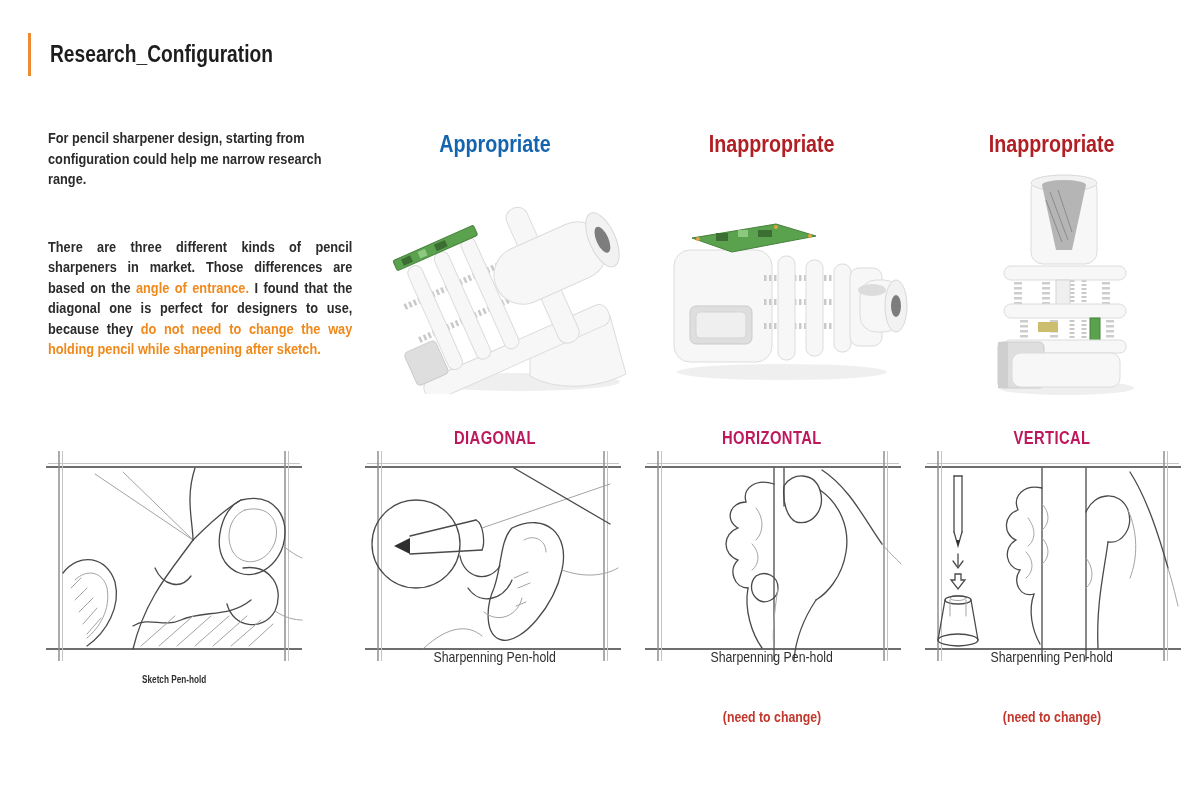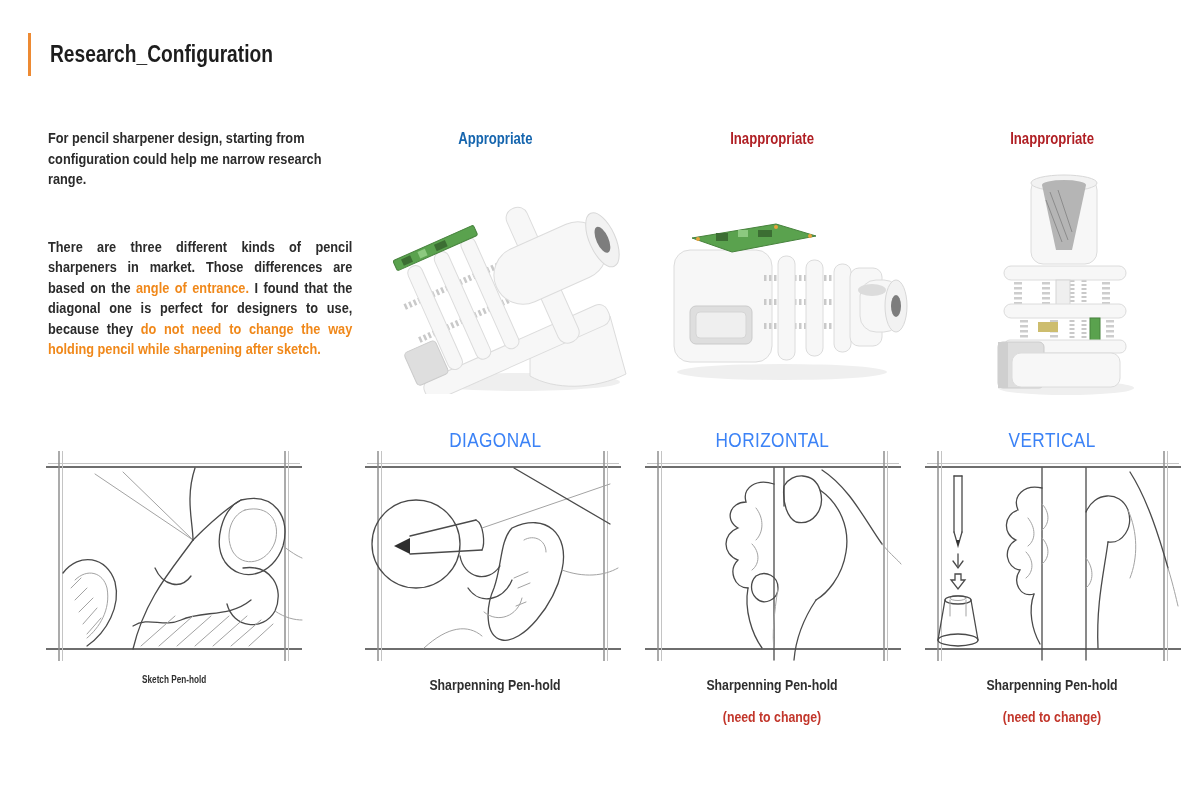--- a/index.html
+++ b/index.html
@@ -11,25 +11,25 @@
   .title{
     position:absolute;left:50px;top:40px;margin:0;font-size:24px;font-weight:700;color:#1d1d1d;
     transform:scaleX(0.8);transform-origin:left center;white-space:nowrap;letter-spacing:0px;
   }
   .intro{position:absolute;left:48px;top:128px;width:358px;transform:scaleX(0.85);transform-origin:top left;}
   .para{margin:0;font-size:15px;line-height:20.5px;font-weight:700;text-align:left;color:#2b2b2b;}
   .para2{margin-top:47px;text-align:justify;}
   .hl{color:#F0881A;}
   .colwrap{position:absolute;width:230px;text-align:center;}
   .c1{left:380px;} .c2{left:657px;} .c3{left:937px;}
-  .verdict{top:130px;font-size:16px;font-weight:700;}
+  .verdict{top:130px;font-size:24px;font-weight:700;}
   .v-blue{color:#1565AE;} .v-red{color:#B01F24;}
   .cond{display:inline-block;transform:scaleX(0.82);transform-origin:center;white-space:nowrap;}
-  .orient{top:428px;font-size:21px;font-weight:400;color:#3b82f6;letter-spacing:0.5px;}
-  .caption{top:676px;font-size:15px;font-weight:700;color:#2f2f2f;}
+  .orient{top:428px;font-size:18px;font-weight:700;color:#be185d;letter-spacing:0.5px;}
+  .caption{top:648px;font-size:15px;font-weight:400;color:#2f2f2f;}
   .sketchcap{position:absolute;left:45px;top:674px;width:258px;text-align:center;font-size:10px;font-weight:700;color:#2f2f2f;}
   .note{top:708px;font-size:15px;font-weight:700;}
   .n-blue{color:#1565AE;} .n-red{color:#C2362B;}
   .render{position:absolute;}
   .r1{left:392px;top:198px;} .r2{left:664px;top:206px;} .r3{left:984px;top:170px;}
   .sketch{position:absolute;top:448px;width:258px;height:222px;}
   .s1{left:45px;} .s2{left:364px;} .s3{left:644px;} .s4{left:924px;}
   
   .pl{fill:#f7f7f7;stroke:#dcdcdc;stroke-width:1;}
   .pl2{fill:#efefef;stroke:#d5d5d5;stroke-width:1;}

